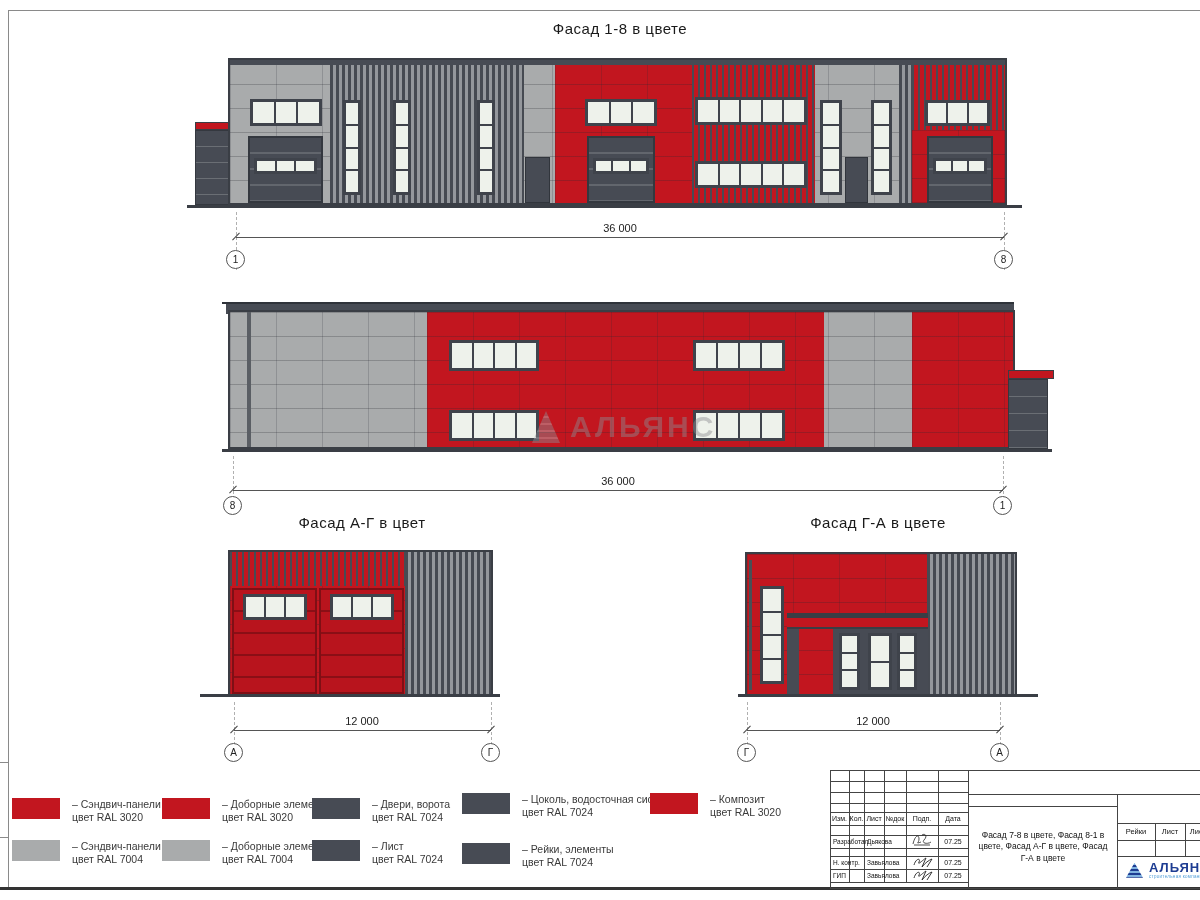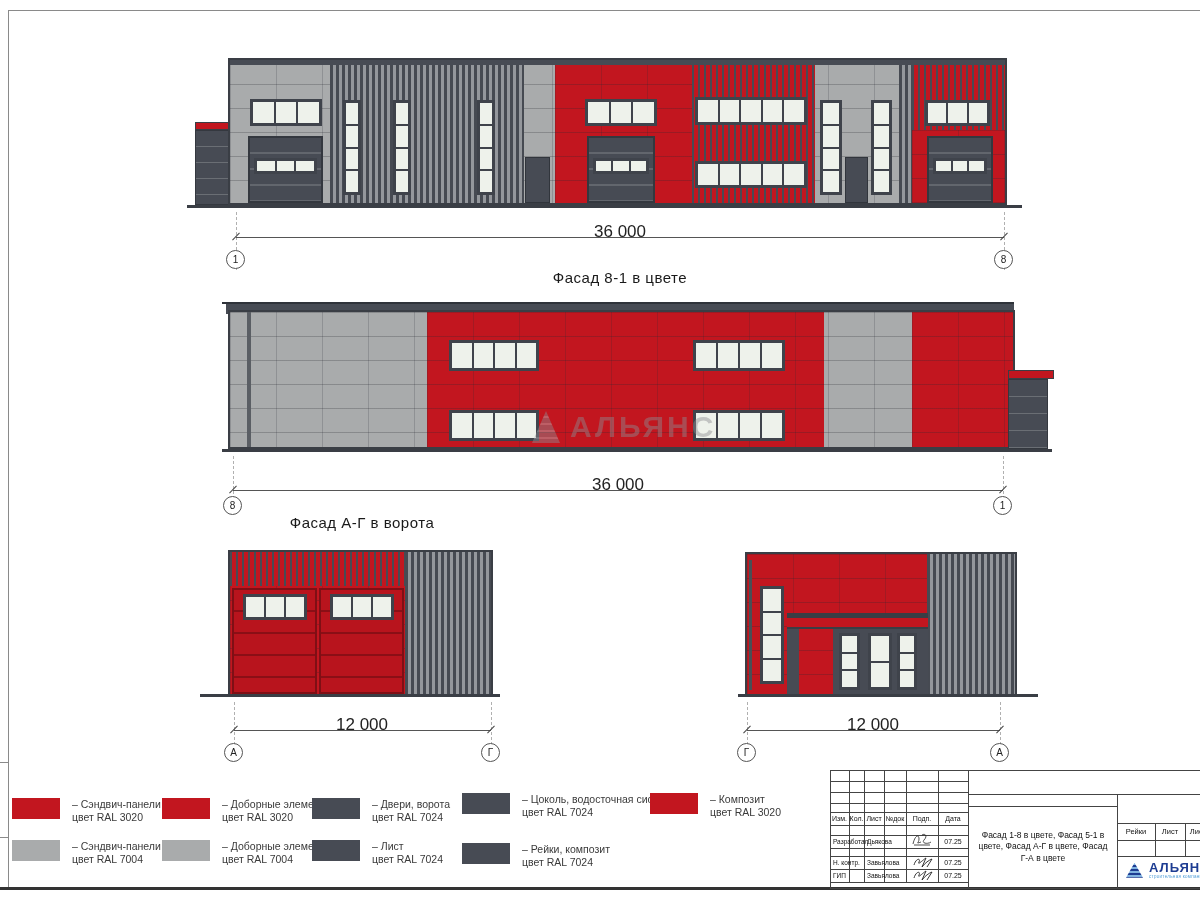--- a/index.html
+++ b/index.html
@@ -29,21 +29,21 @@
         background-image:repeating-linear-gradient(180deg,transparent 0 14px,rgba(255,255,255,.15) 14px 16px);}
   .gate-red{position:absolute;background-color:#b8141d;border:2px solid #7f0f15;box-sizing:border-box;
         background-image:repeating-linear-gradient(180deg,transparent 0 20px,rgba(0,0,0,.25) 20px 22px);}
   .door{position:absolute;background:#474b54;border:1px solid #31353c;box-sizing:border-box;}
   .ground{position:absolute;background:#3a3e45;height:3px;}
   .downspout{position:absolute;background:#5a5e64;width:4px;}
   
   .ext{position:absolute;width:0;border-left:1px dashed #b0b0b0;}
   .dim{position:absolute;height:0;border-top:1px solid #555;}
   .tick{position:absolute;width:10px;height:1px;background:#444;transform:rotate(-45deg);}
-  .dimtext{position:absolute;transform:translateX(-50%);font-size:17px;color:#222;}
+  .dimtext{position:absolute;transform:translateX(-50%);font-size:11px;color:#222;}
   .axis{position:absolute;width:19px;height:19px;border:1px solid #555;border-radius:50%;background:#fff;
         font-size:10px;display:flex;align-items:center;justify-content:center;color:#222;box-sizing:border-box;}
   
   .watermark{position:absolute;display:flex;align-items:center;gap:10px;opacity:.45;}
   .wm-tri{width:28px;height:32px;background:repeating-linear-gradient(180deg,#8d8d92 0 5px,#b9b9bd 5px 7px);
           clip-path:polygon(50% 0,100% 100%,0 100%);}
   .wm-text{font-size:30px;font-weight:bold;color:#8d8d92;letter-spacing:3px;}
   
   .lg-item{position:absolute;display:flex;gap:12px;align-items:flex-start;}
   .lg-swatch{width:48px;height:21px;flex:0 0 48px;}
@@ -67,22 +67,23 @@
 <body>
 
 <div class="sheet">
 
   <div class="frame-line" style="left:8px;top:10px;width:1192px;height:1px;"></div>
   <div class="frame-line" style="left:8px;top:10px;width:1px;height:878px;"></div>
   <div class="frame-line" style="left:0;top:887px;width:1200px;height:3px;background:#333;"></div>
   <div class="frame-line" style="left:0;top:762px;width:8px;height:1px;"></div>
   <div class="frame-line" style="left:0;top:837px;width:8px;height:1px;"></div>
 
-  <div class="facade-title" style="left:470px;top:269px;">Фасад 8-1 в цвете</div>
-  <div class="facade-title" style="left:212px;top:514px;">Фасад А-Г в ворота</div>
+  <div class="facade-title" style="left:470px;top:20px;">Фасад 1-8 в цвете</div>
+  <div class="facade-title" style="left:212px;top:514px;">Фасад А-Г в цвет</div>
+  <div class="facade-title" style="left:728px;top:514px;">Фасад Г-А в цвете</div>
 
   <div class="abs" style="left:195px;top:58px;width:815px;height:150px;">
 
     <div class="abs" style="left:0;top:64px;width:35px;height:83px;">
       <div class="abs red" style="left:0;top:0;width:35px;height:8px;border:1px solid #3a3e45;box-sizing:border-box;"></div>
       <div class="abs" style="left:0;top:8px;width:35px;height:75px;background:repeating-linear-gradient(180deg,#474b54 0 15px,#6a6e74 15px 16px);border:1px solid #34383f;box-sizing:border-box;"></div>
     </div>
 
     <div class="body-box joints" style="left:33px;top:0;width:779px;height:147px;">
       <div class="sec ribbed-dark" style="left:100px;width:194px;"></div>
@@ -365,21 +366,21 @@
       <div class="lg-item" style="left: 312px; top: 60px;">
         <div class="lg-swatch" style="background: rgb(71, 75, 84);"></div>
         <div class="lg-label">
           <div>– Лист</div>
           <div>цвет RAL 7024</div>
         </div>
       </div>
       <div class="lg-item" style="left: 462px; top: 63px;">
         <div class="lg-swatch" style="background: rgb(71, 75, 84);"></div>
         <div class="lg-label">
-          <div>– Рейки, композит</div>
+          <div>– Рейки, элементы</div>
           <div>цвет RAL 7024</div>
         </div>
       </div>
     </div>
 
   <div class="tb">
 
     <div class="tb-h" style="left:0;top:0;width:370px;"></div>
     <div class="tb-h" style="left:0;top:11px;width:138px;"></div>
     <div class="tb-h" style="left:0;top:22px;width:138px;"></div>
@@ -430,21 +431,21 @@
       </svg>
     <div class="tb-cell" style="left:108px;top:87px;width:30px;height:11px;">07.25</div>
 
     <div class="tb-cell left" style="left:1px;top:100px;width:33px;height:11px;font-size:6.5px;">ГИП</div>
     <div class="tb-cell left" style="left:35px;top:100px;width:40px;height:11px;font-size:6.5px;">Завьялова</div>
     <svg class="sig" style="left:82px;top:99px;" width="22" height="13" viewBox="0 0 22 13">
         <path d="M2 9 C4 2, 9 2, 7 6 C5 10, 12 3, 14 2 L10 11 C13 7, 17 4, 20 3 L15 11" stroke="#222" stroke-width="0.9" fill="none"></path>
       </svg>
     <div class="tb-cell" style="left:108px;top:100px;width:30px;height:11px;">07.25</div>
 
-    <div class="tb-desc" style="left:139px;top:37px;width:148px;height:80px;">Фасад 1-8 в цвете, Фасад 5-1 в цвете, Фасад А-Г в цвете, Фасад Г-А в цвете</div>
+    <div class="tb-desc" style="left:139px;top:37px;width:148px;height:80px;">Фасад 7-8 в цвете, Фасад 8-1 в цвете, Фасад А-Г в цвете, Фасад Г-А в цвете</div>
 
     <div class="tb-cell" style="left:287px;top:54px;width:38px;height:15px;font-size:7.5px;">Рейки</div>
     <div class="tb-cell" style="left:325px;top:54px;width:30px;height:15px;font-size:7.5px;">Лист</div>
     <div class="tb-cell" style="left:355px;top:54px;width:34px;height:15px;font-size:7.5px;">Листов</div>
 
     <div class="logo" style="left:296px;top:91px;">
       <div class="logo-tri"></div>
       <div>
         <div class="logo-name">АЛЬЯНС</div>
         <div class="logo-tag">строительная компания</div>

